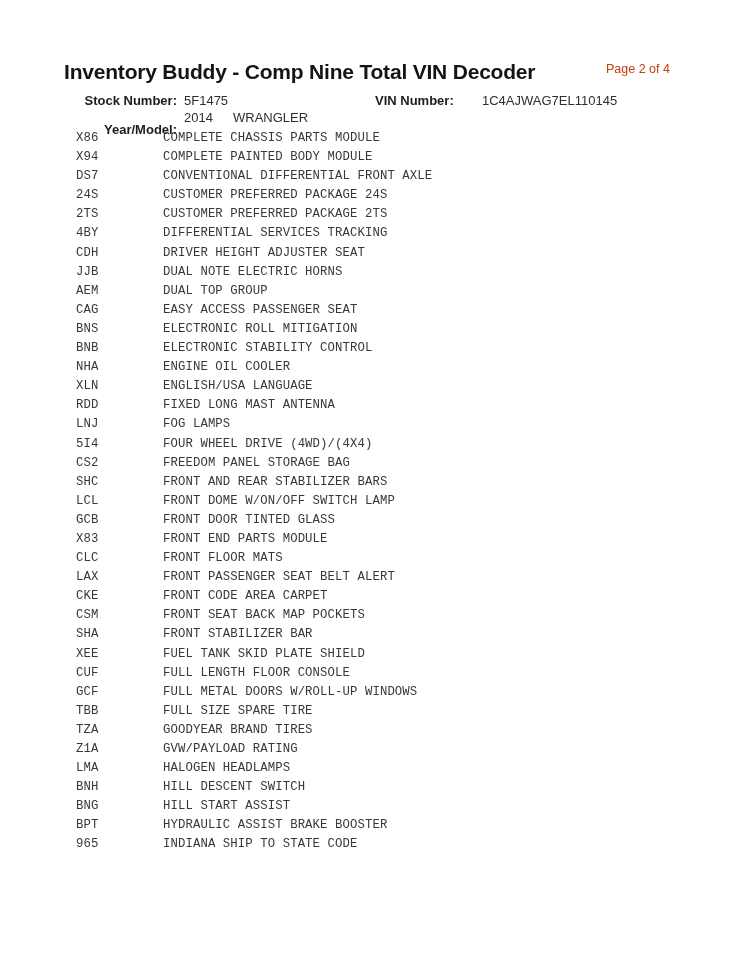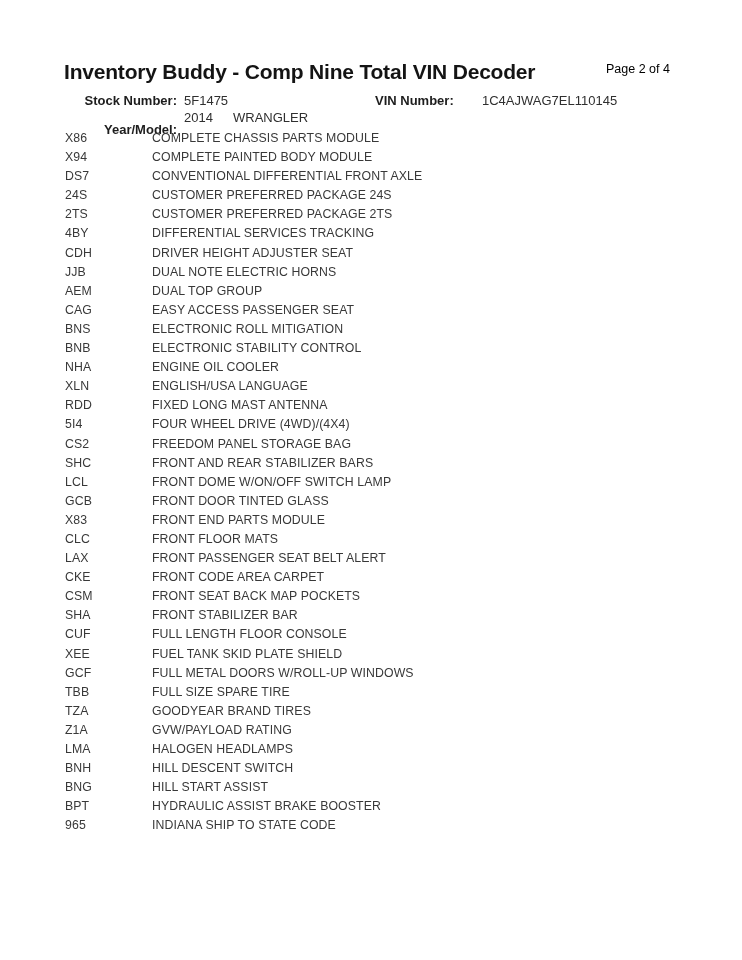--- a/index.html
+++ b/index.html
@@ -24,41 +24,42 @@
     font-weight: bold;
     color: #141414;
     letter-spacing: -0.2px;
     white-space: nowrap;
   }
   .page-label {
     position: absolute;
     left: 606px;
     top: 62px;
     font-size: 12.5px;
-    color: #000000;
+    color: #c2410c;
     white-space: nowrap;
   }
   .meta {
     font-size: 13px;
   }
   .meta .lbl {
     font-weight: bold;
     color: #1d1d1d;
   }
   .stock-label   { position: absolute; top: 93px;  left: 0;   width: 177px; text-align: right; }
   .stock-value   { position: absolute; top: 93px;  left: 184px; }
   .vin-label     { position: absolute; top: 93px;  left: 375px; }
   .vin-value     { position: absolute; top: 93px;  left: 482px; }
   .ym-label      { position: absolute; top: 106px; left: 0;   width: 177px; text-align: right; margin-top: 16px; }
   .year-value    { position: absolute; top: 110px; left: 184px; }
   .model-value   { position: absolute; top: 110px; left: 233px; }
   .codes {
     position: absolute;
-    left: 65px;
+    left: 76px;
     top: 129px;
+    font-family: Liberation Mono, monospace;
   }
   .code-row {
     display: flex;
     height: 19.1px;
     line-height: 19.1px;
     font-size: 12.3px;
     color: #383838;
     letter-spacing: 0.1px;
     white-space: nowrap;
   }
@@ -160,20 +161,24 @@
     <div class="code-row">
       <span class="code-cell">XLN</span>
       <span class="desc-cell">ENGLISH/USA LANGUAGE</span>
     </div>
 
     <div class="code-row">
       <span class="code-cell">RDD</span>
       <span class="desc-cell">FIXED LONG MAST ANTENNA</span>
     </div>
 
+    <div class="code-row">
+      <span class="code-cell">LNJ</span>
+      <span class="desc-cell">FOG LAMPS</span>
+    </div>
 
     <div class="code-row">
       <span class="code-cell">5I4</span>
       <span class="desc-cell">FOUR WHEEL DRIVE (4WD)/(4X4)</span>
     </div>
 
     <div class="code-row">
       <span class="code-cell">CS2</span>
       <span class="desc-cell">FREEDOM PANEL STORAGE BAG</span>
     </div>
@@ -217,30 +222,30 @@
       <span class="code-cell">CSM</span>
       <span class="desc-cell">FRONT SEAT BACK MAP POCKETS</span>
     </div>
 
     <div class="code-row">
       <span class="code-cell">SHA</span>
       <span class="desc-cell">FRONT STABILIZER BAR</span>
     </div>
 
     <div class="code-row">
+      <span class="code-cell">XEE</span>
+      <span class="desc-cell">FUEL TANK SKID PLATE SHIELD</span>
+    </div>
+
+    <div class="code-row">
       <span class="code-cell">CUF</span>
       <span class="desc-cell">FULL LENGTH FLOOR CONSOLE</span>
     </div>
 
     <div class="code-row">
-      <span class="code-cell">XEE</span>
-      <span class="desc-cell">FUEL TANK SKID PLATE SHIELD</span>
-    </div>
-
-    <div class="code-row">
       <span class="code-cell">GCF</span>
       <span class="desc-cell">FULL METAL DOORS W/ROLL-UP WINDOWS</span>
     </div>
 
     <div class="code-row">
       <span class="code-cell">TBB</span>
       <span class="desc-cell">FULL SIZE SPARE TIRE</span>
     </div>
 
     <div class="code-row">

